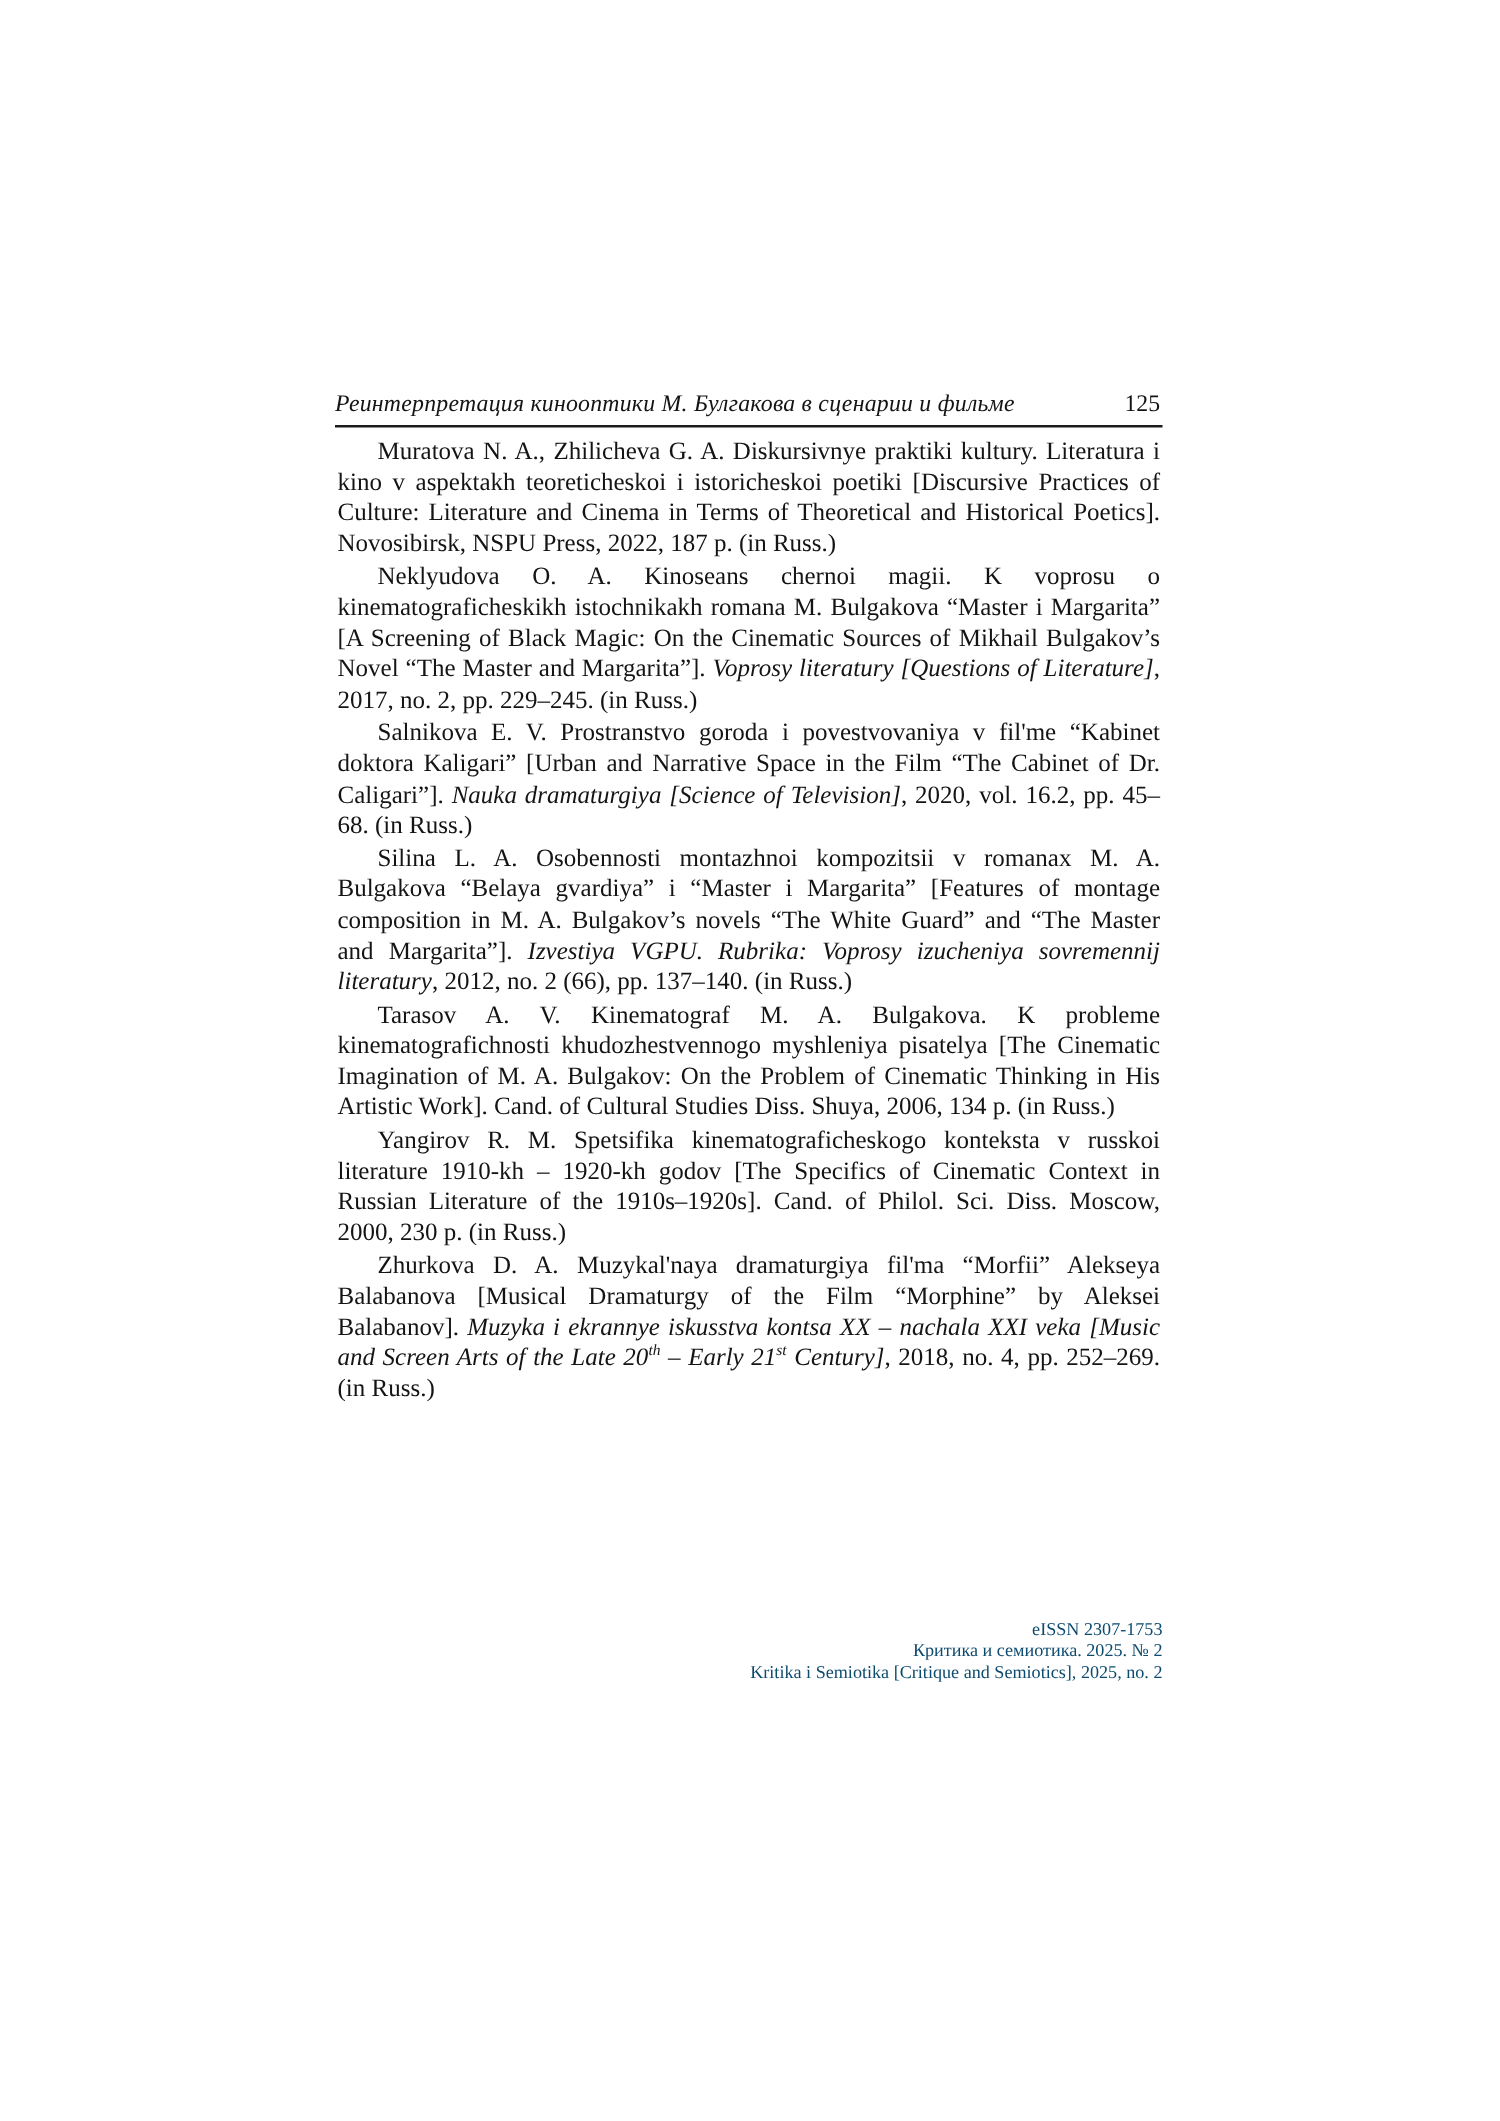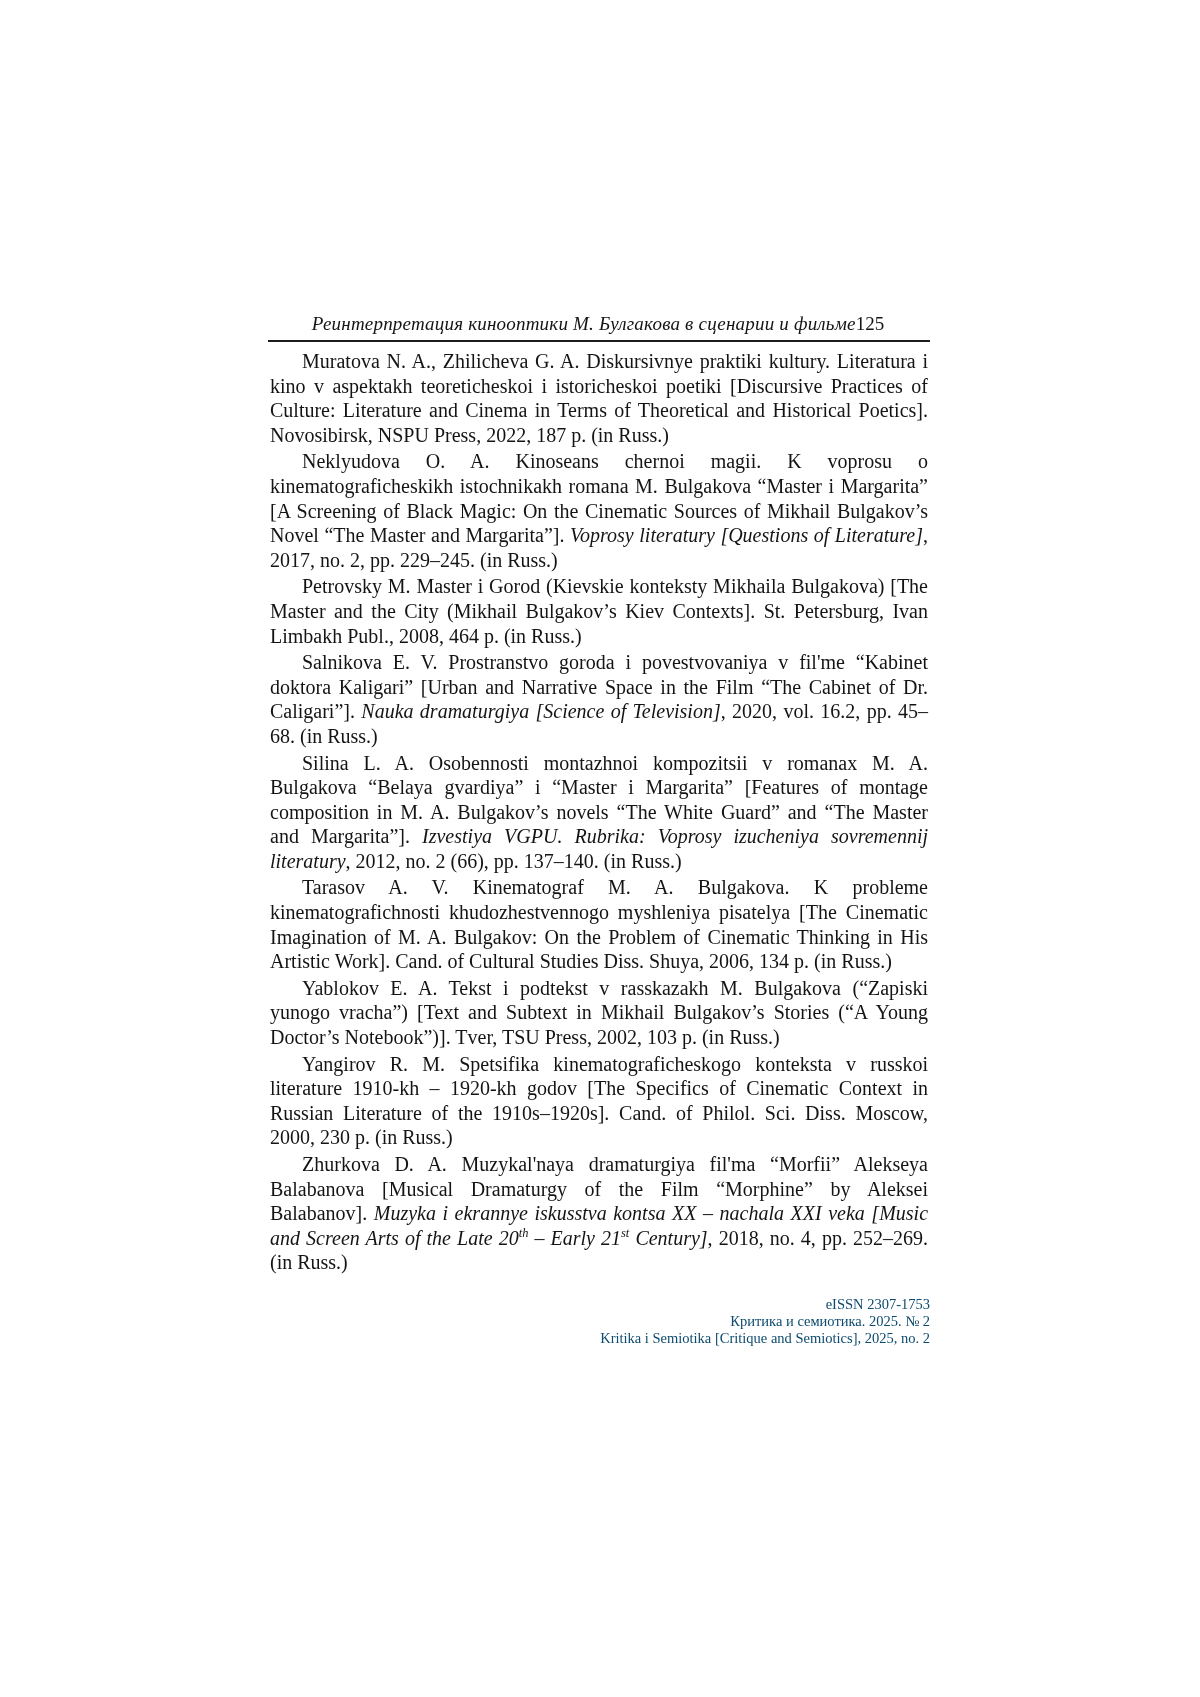--- a/index.html
+++ b/index.html
@@ -16,21 +16,21 @@
     overflow: hidden;
   }
   .page-block {
     position: absolute;
     left: 268px;
     top: 312px;
     width: 662px;
   }
   .running-head {
     display: flex;
-    justify-content: center;
+    justify-content: space-between;
     align-items: baseline;
     font-size: 19px;
     line-height: 24px;
     padding-bottom: 4px;
     border-bottom: 2px solid #1c1c1c;
   }
   .rh-title {
     font-style: italic;
     letter-spacing: 0.2px;
   }
@@ -73,25 +73,23 @@
 
 <div class="page-block">
   <header class="running-head">
     <span class="rh-title">Реинтерпретация кинооптики М. Булгакова в сценарии и фильме</span>
     <span class="rh-page">125</span>
   </header>
 
   <main class="refs" id="refs">
       <p class="ref"><span>Muratova N. A., Zhilicheva G. A. Diskursivnye praktiki kultury. Literatura i kino v aspektakh teoreticheskoi i istoricheskoi poetiki [Discursive Practices of Culture: Literature and Cinema in Terms of Theoretical and Historical Poetics]. Novosibirsk, NSPU Press, 2022, 187 p. (in Russ.)</span></p>
       <p class="ref"><span>Neklyudova O. A. Kinoseans chernoi magii. K voprosu o kinematograficheskikh istochnikakh romana M. Bulgakova “Master i Margarita” [A Screening of Black Magic: On the Cinematic Sources of Mikhail Bulgakov’s Novel “The Master and Margarita”]. </span><i>Voprosy literatury [Questions of Literature]</i><span>, 2017, no. 2, pp. 229–245. (in Russ.)</span></p>
-      <p class="ref"><span>Petrovsky M. Master i Gorod (Kievskie konteksty Mikhaila Bulgakova) [The Master and the City (Mikhail Bulgakov’s Kiev Contexts]. St. Petersburg, Ivan Limbakh Publ., 2008, 464 p. (in Russ.)</span></p>
       <p class="ref"><span>Salnikova E. V. Prostranstvo goroda i povestvovaniya v fil'me “Kabinet doktora Kaligari” [Urban and Narrative Space in the Film “The Cabinet of Dr. Caligari”]. </span><i>Nauka dramaturgiya [Science of Television]</i><span>, 2020, vol. 16.2, pp. 45–68. (in Russ.)</span></p>
       <p class="ref"><span>Silina L. A. Osobennosti montazhnoi kompozitsii v romanax M. A. Bulgakova “Belaya gvardiya” i “Master i Margarita” [Features of montage composition in M. A. Bulgakov’s novels “The White Guard” and “The Master and Margarita”]. </span><i>Izvestiya VGPU. Rubrika: Voprosy izucheniya sovremennij literatury</i><span>, 2012, no. 2 (66), pp. 137–140. (in Russ.)</span></p>
       <p class="ref"><span>Tarasov A. V. Kinematograf M. A. Bulgakova. K probleme kinematografichnosti khudozhestvennogo myshleniya pisatelya [The Cinematic Imagination of M. A. Bulgakov: On the Problem of Cinematic Thinking in His Artistic Work]. Cand. of Cultural Studies Diss. Shuya, 2006, 134 p. (in Russ.)</span></p>
-      <p class="ref"><span>Yablokov E. A. Tekst i podtekst v rasskazakh M. Bulgakova (“Zapiski yunogo vracha”) [Text and Subtext in Mikhail Bulgakov’s Stories (“A Young Doctor’s Notebook”)]. Tver, TSU Press, 2002, 103 p. (in Russ.)</span></p>
       <p class="ref"><span>Yangirov R. M. Spetsifika kinematograficheskogo konteksta v russkoi literature 1910-kh – 1920-kh godov [The Specifics of Cinematic Context in Russian Literature of the 1910s–1920s]. Cand. of Philol. Sci. Diss. Moscow, 2000, 230 p. (in Russ.)</span></p>
       <p class="ref"><span>Zhurkova D. A. Muzykal'naya dramaturgiya fil'ma “Morfii” Alekseya Balabanova [Musical Dramaturgy of the Film “Morphine” by Aleksei Balabanov]. </span><i>Muzyka i ekrannye iskusstva kontsa XX – nachala XXI veka [Music and Screen Arts of the Late 20</i><sup class="it">th</sup><i> – Early 21</i><sup class="it">st</sup><i> Century]</i><span>, 2018, no. 4, pp. 252–269. (in Russ.)</span></p>
     </main>
 </div>
 
 <footer class="journal-footer">
   <div>eISSN 2307-1753</div>
   <div>Критика и семиотика. 2025. № 2</div>
   <div>Kritika i Semiotika [Critique and Semiotics], 2025, no. 2</div>
 </footer>

